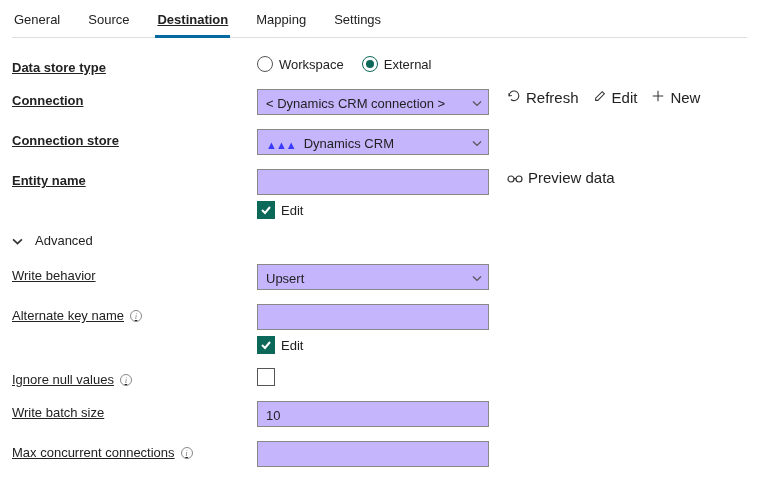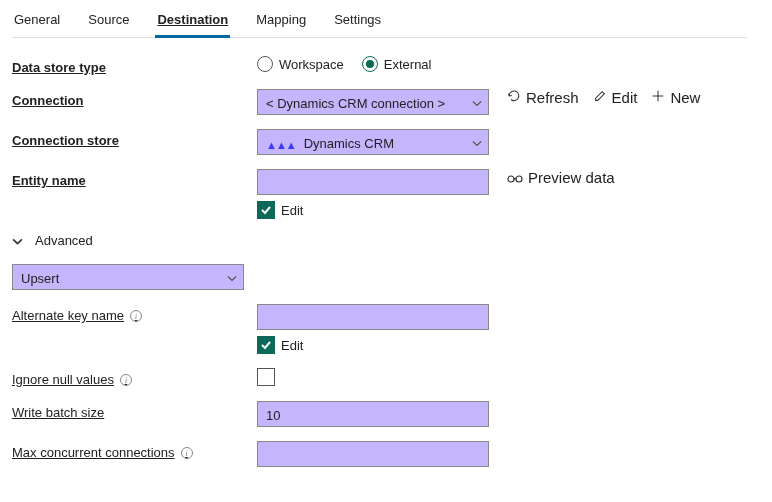--- a/index.html
+++ b/index.html
@@ -275,20 +275,21 @@
   <div class="advanced-header">
     <span>
       <svg width="11" height="7" viewBox="0 0 10 6">
           <path d="M1 1 L5 5 L9 1" stroke="#333" stroke-width="1.5" fill="none"></path>
         </svg>
     </span>
     <span>Advanced</span>
   </div>
 
   <div class="row">
+    <div class="label-col adv">Write behavior</div>
     <div class="field-col">
       <div class="select">
         <span>Upsert</span>
         <span class="select-chevron">
           <svg width="10" height="6" viewBox="0 0 10 6">
               <path d="M1 1 L5 5 L9 1" stroke="#555" stroke-width="1.2" fill="none"></path>
             </svg>
         </span>
       </div>
     </div>

